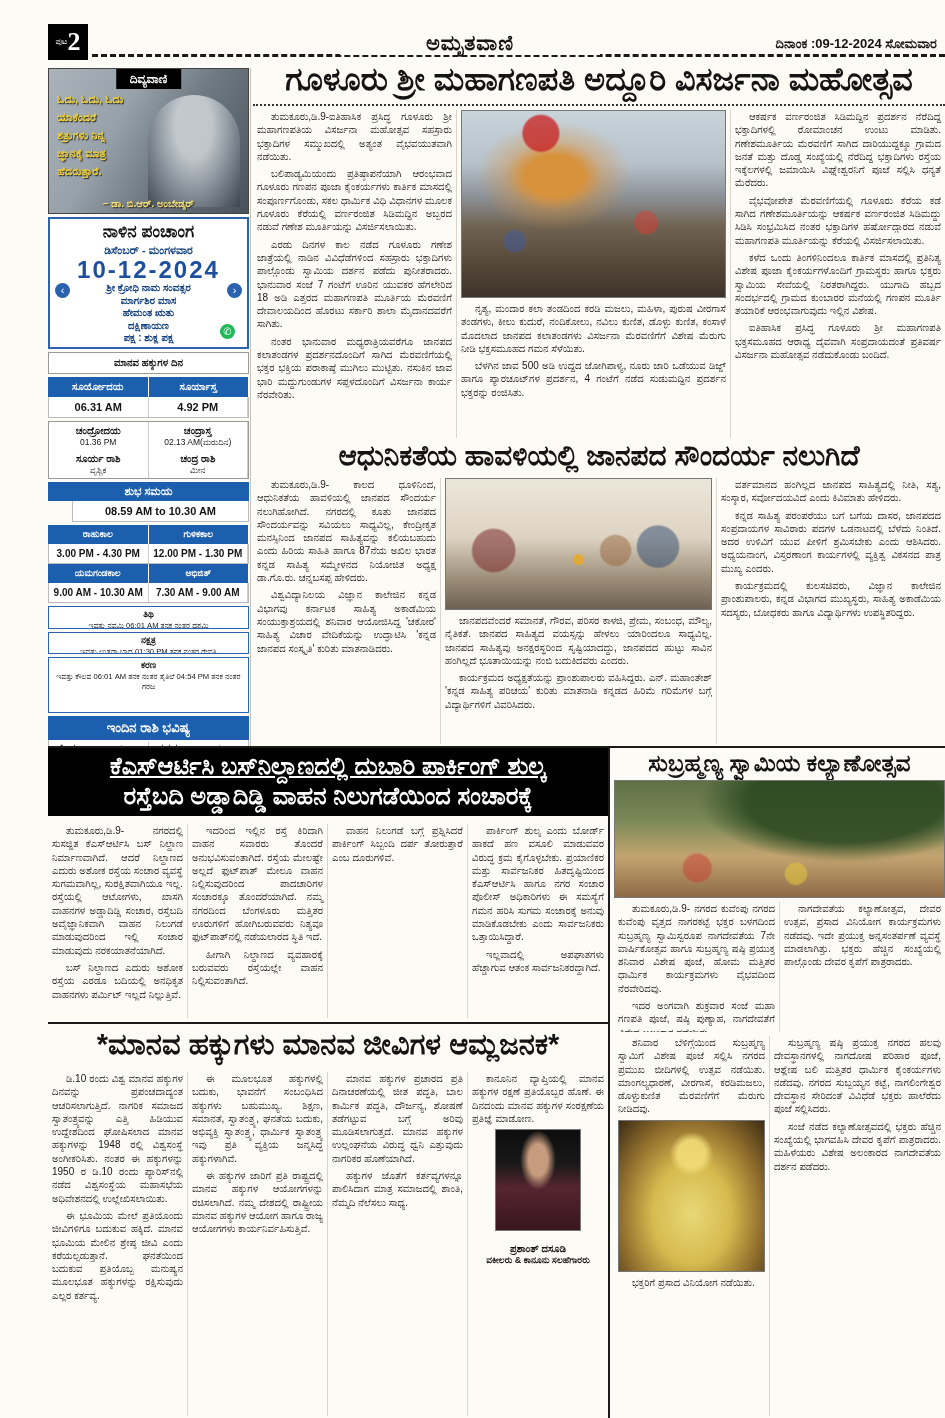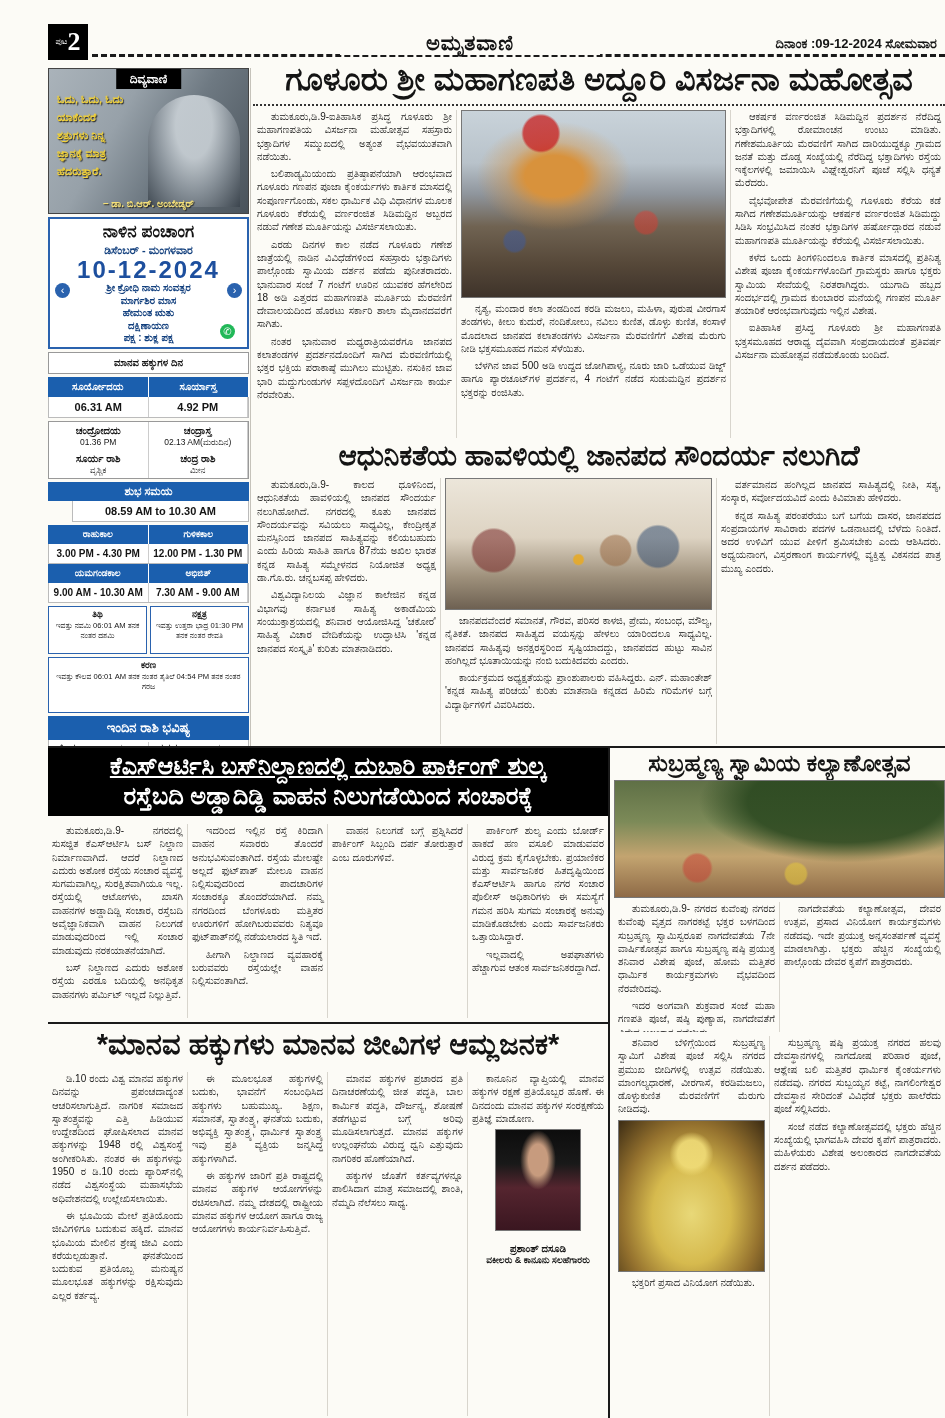--- a/index.html
+++ b/index.html
@@ -45,21 +45,21 @@
   .sb-h2{display:flex;background:#1b5fae;color:#fff;font-size:10px;font-weight:bold;text-align:center;}
   .sb-h2 div{flex:1;padding:4px 0;border-right:1px solid #fff;}
   .sb-v2{display:flex;background:#fff;border:1px solid #bbb;border-top:0;font-size:11px;font-weight:bold;text-align:center;}
   .sb-v2 div{flex:1;padding:4px 0;border-right:1px solid #ccc;}
   .moonbox{border:1px solid #999;background:#fff;display:flex;flex-wrap:wrap;text-align:center;}
   .moonbox>div{width:50%;box-sizing:border-box;border-right:1px solid #ccc;}
   .ml{font-size:10px;font-weight:bold;padding-top:3px;}
   .mv{font-size:8.5px;padding-bottom:2px;}
   .sb-h1{background:#1b5fae;color:#fff;font-size:11px;font-weight:bold;text-align:center;padding:3px 0;}
   .sb-v1{background:#fff;border:1px solid #bbb;border-top:0;font-size:11px;font-weight:bold;text-align:center;padding:4px 0;margin-left:24px;}
-  .tn{display:flex;gap:3px;}
+  .tn{display:flex;gap:3px;flex-direction:column;}
   .tn>div{flex:1;border:1px solid #2a62ae;background:#fff;text-align:center;overflow:hidden;}
   .tn .h{font-size:9px;font-weight:bold;padding-top:2px;}
   .tn .b{font-size:7.6px;line-height:1.3;padding:1px 2px 2px;}
   .horo-t{background:#1b5fae;color:#fff;font-size:13px;font-weight:bold;text-align:center;padding:4px 0;}
   .horo{background:#fff;border:1px solid #bbb;border-top:0;}
   .horo .row{display:flex;border-bottom:1px solid #ccc;font-size:9.5px;height:15px;align-items:center;}
   .horo .row span{flex:1;padding-left:8px;}
   .horo .row .b{font-weight:bold;color:#222;}
   .horo .row .mid{border-left:1px solid #ccc;}
 
@@ -273,20 +273,21 @@
       <p class="bp">ವಿಶ್ವವಿದ್ಯಾನಿಲಯ ವಿಜ್ಞಾನ ಕಾಲೇಜಿನ ಕನ್ನಡ ವಿಭಾಗವು ಕರ್ನಾಟಕ ಸಾಹಿತ್ಯ ಅಕಾಡೆಮಿಯ ಸಂಯುಕ್ತಾಶ್ರಯದಲ್ಲಿ ಶನಿವಾರ ಆಯೋಜಿಸಿದ್ದ 'ಚಕೋರ' ಸಾಹಿತ್ಯ ವಿಚಾರ ವೇದಿಕೆಯನ್ನು ಉದ್ಘಾಟಿಸಿ 'ಕನ್ನಡ ಜಾನಪದ ಸಂಸ್ಕೃತಿ' ಕುರಿತು ಮಾತನಾಡಿದರು.</p>
     </div>
     <div class="c colbox" style="width:276px">
       <div class="photo ph2"></div>
       <p class="bp" style="margin-top:4px">ಜಾನಪದವೆಂದರೆ ಸಮಾನತೆ, ಗೌರವ, ಪರಿಸರ ಕಾಳಜಿ, ಪ್ರೇಮ, ಸಂಬಂಧ, ಮೌಲ್ಯ, ನೈತಿಕತೆ. ಜಾನಪದ ಸಾಹಿತ್ಯದ ವಯಸ್ಸನ್ನು ಹೇಳಲು ಯಾರಿಂದಲೂ ಸಾಧ್ಯವಿಲ್ಲ. ಜಾನಪದ ಸಾಹಿತ್ಯವು ಅನಕ್ಷರಸ್ಥರಿಂದ ಸೃಷ್ಟಿಯಾದದ್ದು, ಜಾನಪದದ ಹುಟ್ಟು ಸಾವಿನ ಹಂಗಿಲ್ಲದೆ ಭೂತಾಯಿಯನ್ನು ನಂಬಿ ಬದುಕಿದವರು ಎಂದರು.</p>
       <p class="bp">ಕಾರ್ಯಕ್ರಮದ ಅಧ್ಯಕ್ಷತೆಯನ್ನು ಪ್ರಾಂಶುಪಾಲರು ವಹಿಸಿದ್ದರು. ಎನ್. ಮಹಾಂತೇಶ್ 'ಕನ್ನಡ ಸಾಹಿತ್ಯ ಪರಿಚಯ' ಕುರಿತು ಮಾತನಾಡಿ ಕನ್ನಡದ ಹಿರಿಮೆ ಗರಿಮೆಗಳ ಬಗ್ಗೆ ವಿದ್ಯಾರ್ಥಿಗಳಿಗೆ ವಿವರಿಸಿದರು.</p>
     </div>
     <div class="c colbox" style="width:228px">
       <p class="bp">ವರ್ತಮಾನದ ಹಂಗಿಲ್ಲದ ಜಾನಪದ ಸಾಹಿತ್ಯದಲ್ಲಿ ನೀತಿ, ಸತ್ಯ, ಸಂಸ್ಕಾರ, ಸರ್ವೋದಯವಿದೆ ಎಂದು ಕಿವಿಮಾತು ಹೇಳಿದರು.</p>
       <p class="bp">ಕನ್ನಡ ಸಾಹಿತ್ಯ ಪರಂಪರೆಯು ಬಗೆ ಬಗೆಯ ದಾಸರ, ಜಾನಪದದ ಸಂಪ್ರದಾಯಗಳ ಸಾವಿರಾರು ಪದಗಳ ಒಡನಾಟದಲ್ಲಿ ಬೆಳೆದು ನಿಂತಿದೆ. ಅದರ ಉಳಿವಿಗೆ ಯುವ ಪೀಳಿಗೆ ಶ್ರಮಿಸಬೇಕು ಎಂದು ಆಶಿಸಿದರು. ಅಧ್ಯಯನಾಂಗ, ವಿಸ್ತರಣಾಂಗ ಕಾರ್ಯಗಳಲ್ಲಿ ವ್ಯಕ್ತಿತ್ವ ವಿಕಸನದ ಪಾತ್ರ ಮುಖ್ಯ ಎಂದರು.</p>
+      <p class="bp">ಕಾರ್ಯಕ್ರಮದಲ್ಲಿ ಕುಲಸಚಿವರು, ವಿಜ್ಞಾನ ಕಾಲೇಜಿನ ಪ್ರಾಂಶುಪಾಲರು, ಕನ್ನಡ ವಿಭಾಗದ ಮುಖ್ಯಸ್ಥರು, ಸಾಹಿತ್ಯ ಅಕಾಡೆಮಿಯ ಸದಸ್ಯರು, ಬೋಧಕರು ಹಾಗೂ ವಿದ್ಯಾರ್ಥಿಗಳು ಉಪಸ್ಥಿತರಿದ್ದರು.</p>
     </div>
   </div>
 
   <div class="abs hrule-a2"></div>
   <div class="abs vline-a34"></div>
 
   <div class="abs banner3">
     <div class="l1">ಕೆಎಸ್ಆರ್ಟಿಸಿ ಬಸ್‌ನಿಲ್ದಾಣದಲ್ಲಿ ದುಬಾರಿ ಪಾರ್ಕಿಂಗ್ ಶುಲ್ಕ</div>
     <div class="l2">ರಸ್ತೆಬದಿ ಅಡ್ಡಾದಿಡ್ಡಿ ವಾಹನ ನಿಲುಗಡೆಯಿಂದ ಸಂಚಾರಕ್ಕೆ</div>
   </div>

